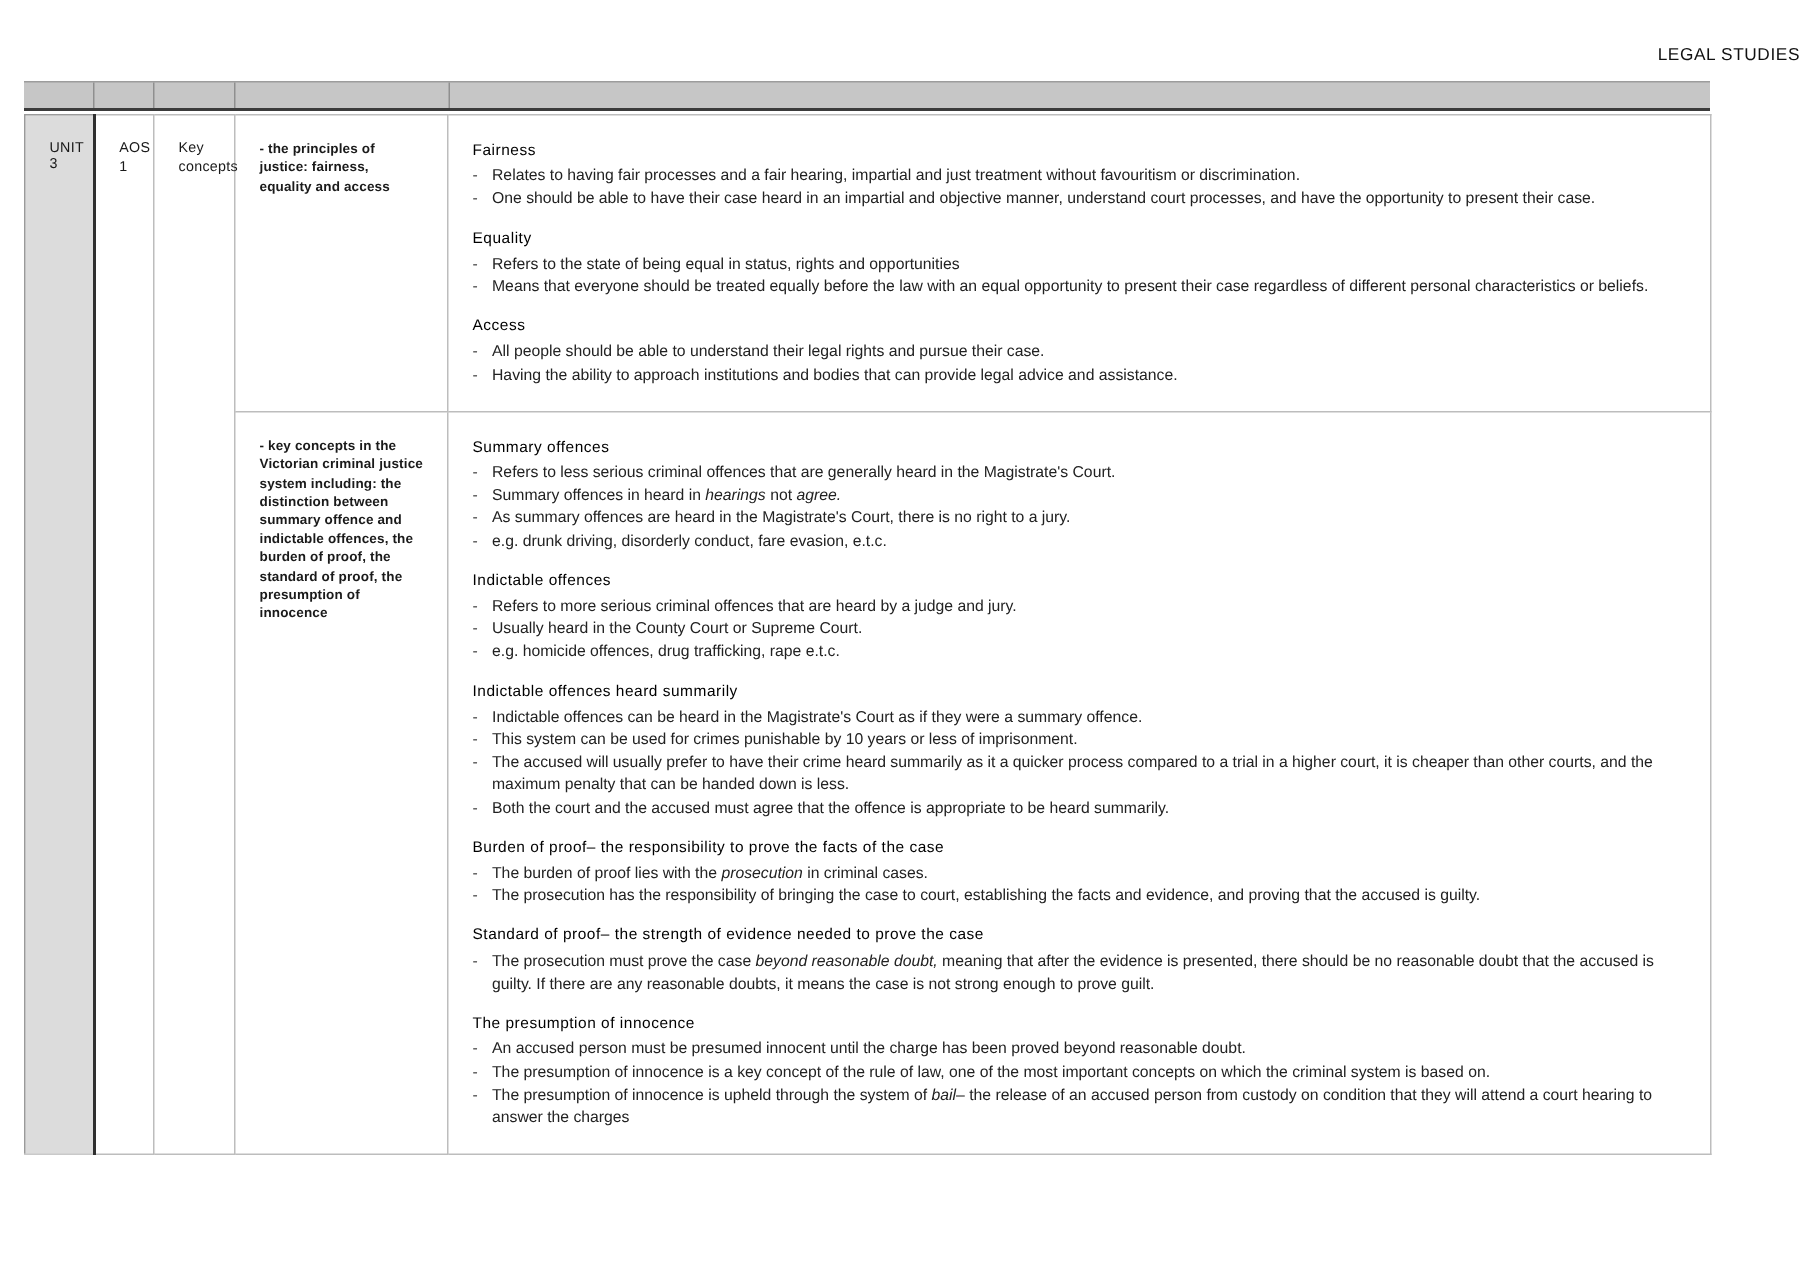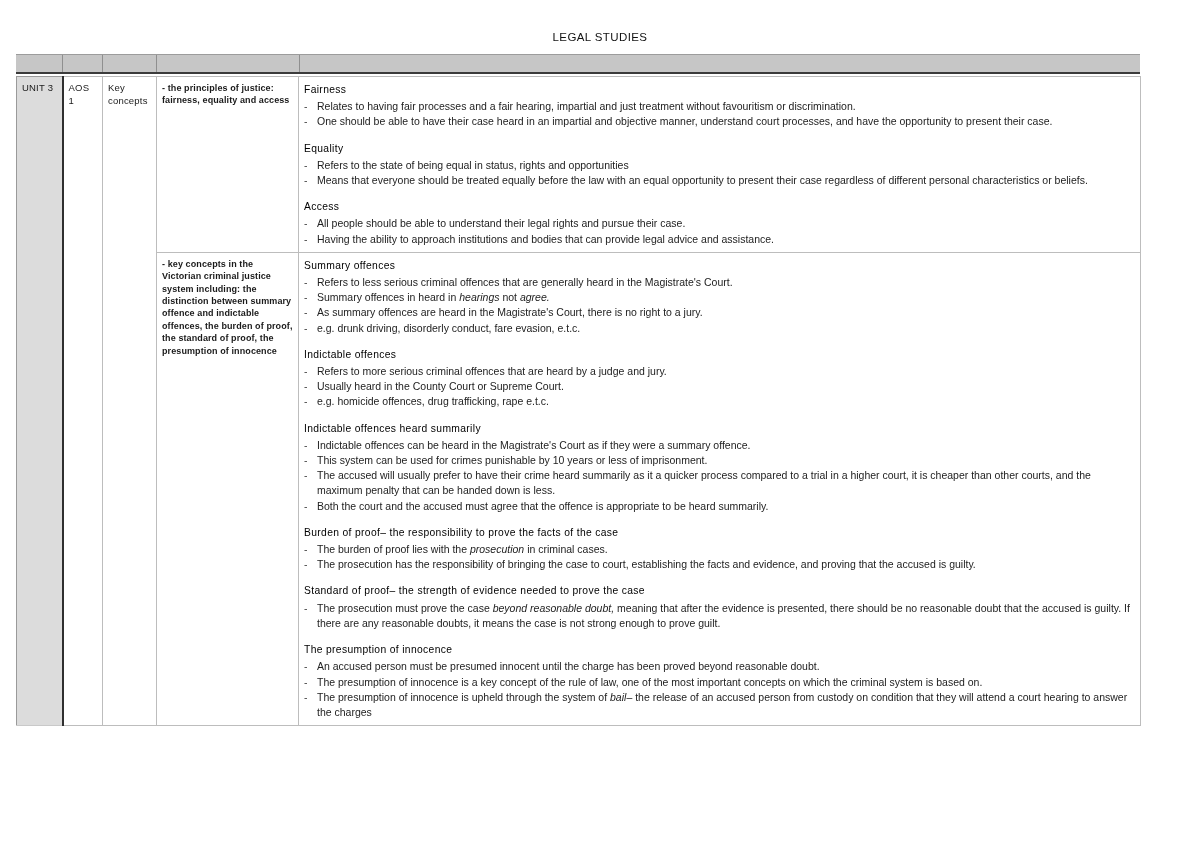--- a/index.html
+++ b/index.html
@@ -18,21 +18,21 @@
     position: relative;
     width: 1200px;
     height: 849px;
     box-sizing: border-box;
   }
   .doc-header {
     position: absolute;
     top: 31px;
     left: 0;
     width: 1200px;
-    text-align: center;
+    text-align: right;
     font-size: 11.5px;
     letter-spacing: 0.4px;
     color: #111;
   }
   .grey-bar {
     position: absolute;
     top: 54px;
     left: 16px;
     width: 1124px;
     height: 20px;
@@ -52,21 +52,21 @@
     position: absolute;
     top: 76px;
     left: 16px;
     border-collapse: collapse;
     table-layout: fixed;
     width: 1124px;
   }
   table.main td {
     vertical-align: top;
     border: 1px solid #bdbdbd;
-    padding: 5px;
+    padding: 16px;
   }
   col.c1 { width: 46px; }
   col.c2 { width: 40px; }
   col.c3 { width: 54px; }
   col.c4 { width: 142px; }
   col.c5 { width: 842px; }
 
   td.unit-cell {
     background: #dcdcdc;
     border-right: 2px solid #2f2f2f !important;

